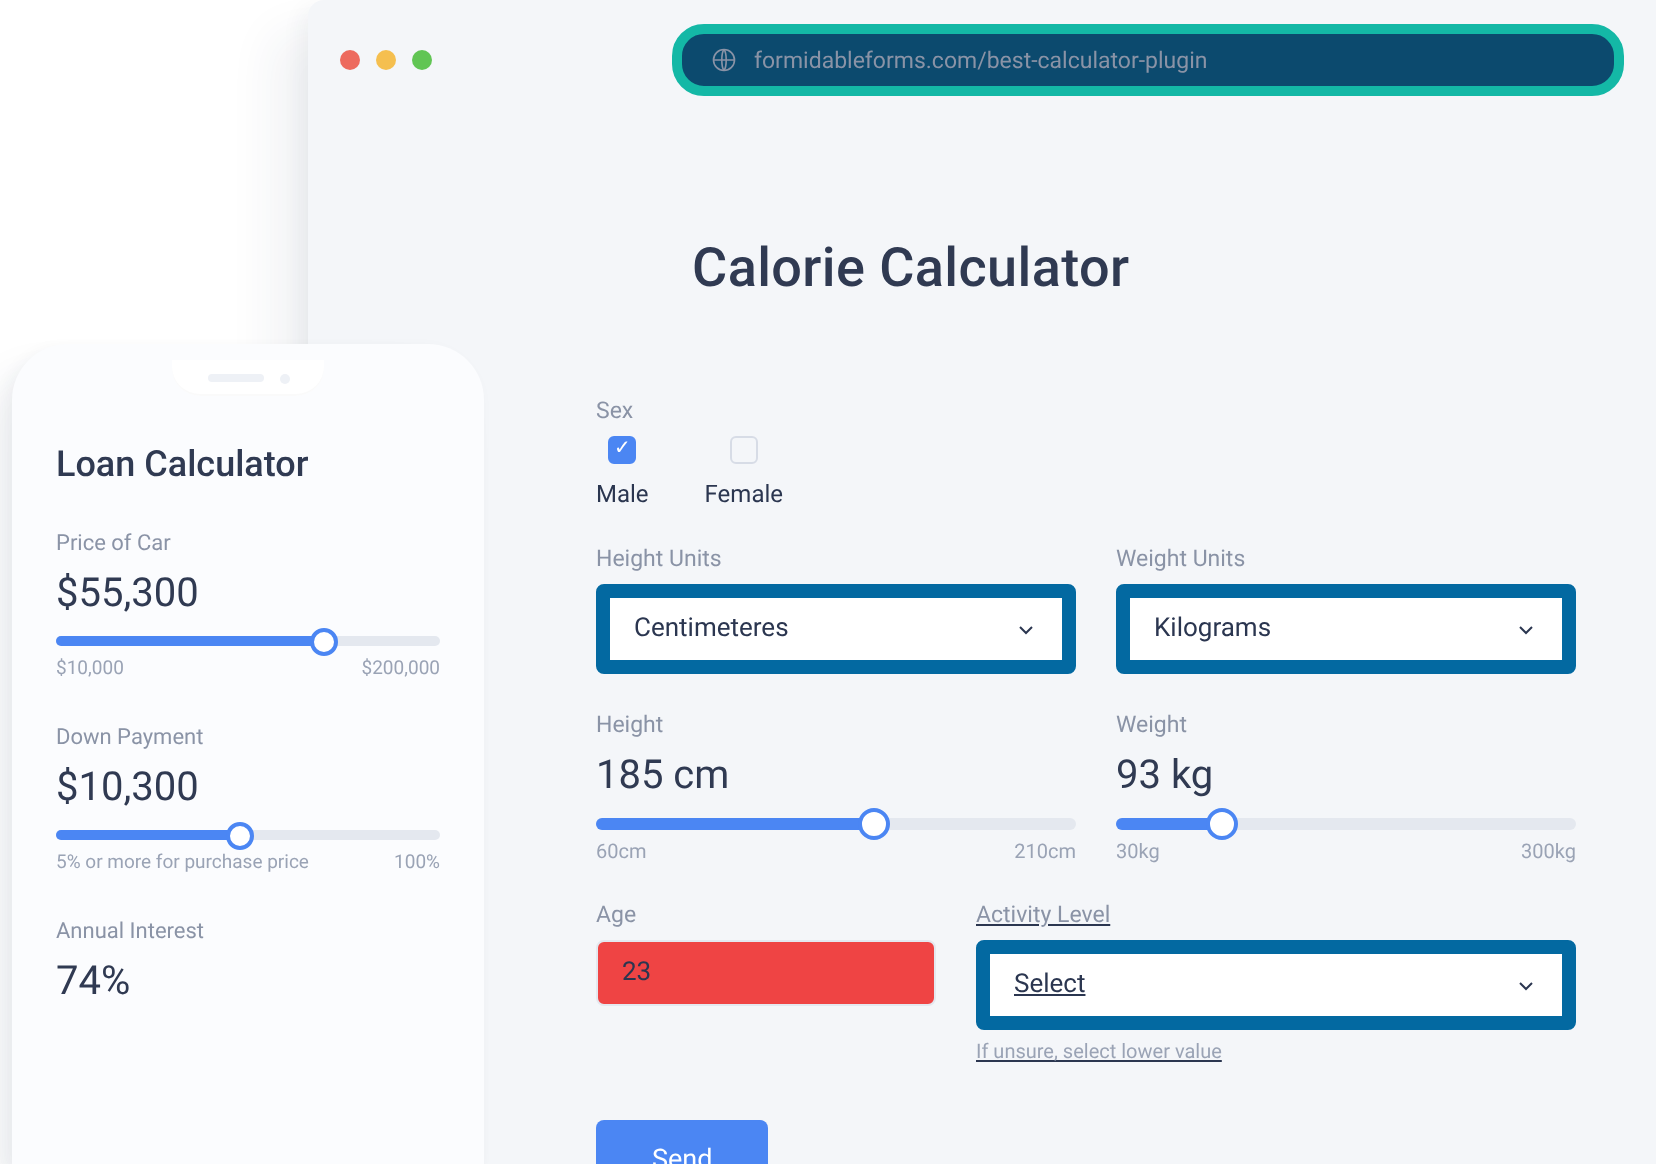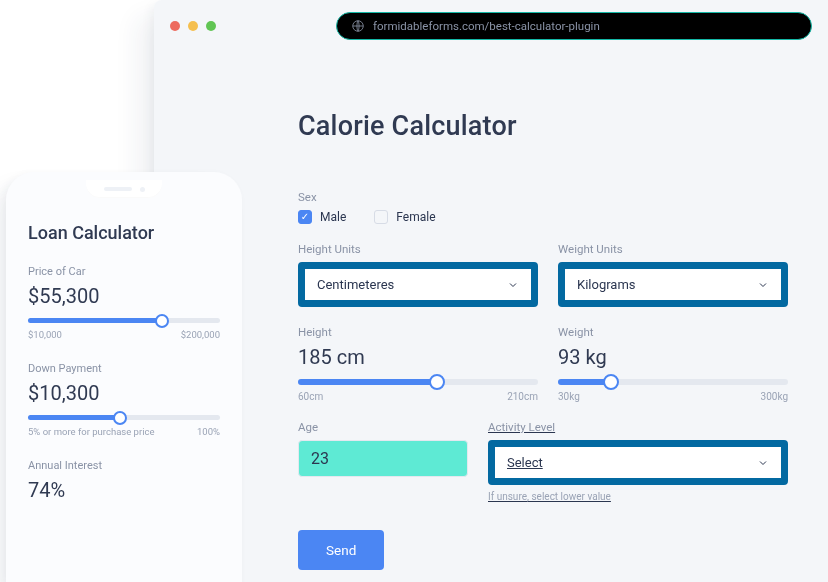--- a/index.html
+++ b/index.html
@@ -25,45 +25,46 @@
 .traffic { display: flex; gap: 8px; }
 .dot { width: 10px; height: 10px; border-radius: 50%; }
 .dot.red { background: #ed6a5e; }
 .dot.yellow { background: #f5bf4f; }
 .dot.green { background: #61c554; }
 .url-bar {
   flex: 1;
   margin-left: 110px;
   display: flex;
   align-items: flex-end;
-  background: #000000;
-  border: 1px solid #14b8a6;
+  background: #0c4a6e;
+  border: 5px solid #14b8a6;
   border-radius: 16px;
   padding: 6px 14px;
   font-size: 11.5px;
   color: #8a93a6;
   gap: 8px;
 }
 .url-bar svg { width: 14px; height: 14px; fill: none; stroke: #8a93a6; stroke-width: 1.4; }
 
 
 .calorie {
   padding: 58px 0 0 144px;
   color: #2b3650;
 }
 .calorie h1 {
   font-size: 27px;
   font-weight: 500;
   color: #303a52;
   letter-spacing: 0.2px;
+  margin-left: 48px;
 }
 .form { margin-top: 48px; }
 .lbl { font-size: 11.5px; color: #8a93a6; margin-bottom: 6px; }
 .sex-row { display: flex; gap: 28px; margin-top: 4px; }
-.check { display: flex; align-items: center; gap: 8px; font-size: 12px; color: #2b3650; }
+.check { display: flex; align-items: center; gap: 8px; font-size: 12px; color: #2b3650; flex-direction: column; }
 .cb { width: 14px; height: 14px; border: 1.5px solid #d7dce6; border-radius: 3px; display: inline-flex; align-items: center; justify-content: center; }
 .cb.checked { background: #4b86f3; border-color: #4b86f3; }
 .cb.checked::after { content: "✓"; color: #fff; font-size: 10px; line-height: 1; }
 
 .grid2 { display: flex; gap: 20px; margin-top: 18px; }
 .col { }
 .col.w1 { width: 240px; }
 .col.w2 { width: 230px; }
 .col.w3 { width: 170px; }
 .col.w4 { flex: 1; text-decoration: underline; }
@@ -81,22 +82,22 @@
   position: relative; height: 6px; background: #e4e8ef; border-radius: 4px; margin-top: 10px;
 }
 .slider .fill { position: absolute; left: 0; top: 0; bottom: 0; background: #4b86f3; border-radius: 4px; }
 .slider .thumb {
   position: absolute; top: 50%; width: 16px; height: 16px; border-radius: 50%;
   background: #fff; border: 2px solid #4b86f3; transform: translate(-50%, -50%);
 }
 .minmax { display: flex; justify-content: space-between; font-size: 10px; color: #9aa3b5; margin-top: 6px; }
 
 .input {
-  background: #5eead4; border: 1px solid #e4e8ef; border-radius: 4px;
-  padding: 8px 12px; font-size: 16px; color: #2b3650;
+  background: #ef4444; border: 1px solid #e4e8ef; border-radius: 4px;
+  padding: 8px 12px; font-size: 13px; color: #2b3650;
 }
 
 .hint { font-size: 10px; color: #9aa3b5; margin-top: 6px; }
 
 .send-btn {
   margin-top: 28px; background: #4b86f3; color: #fff; border: none;
   border-radius: 4px; padding: 12px 28px; font-size: 13.5px;
 }
 
 

